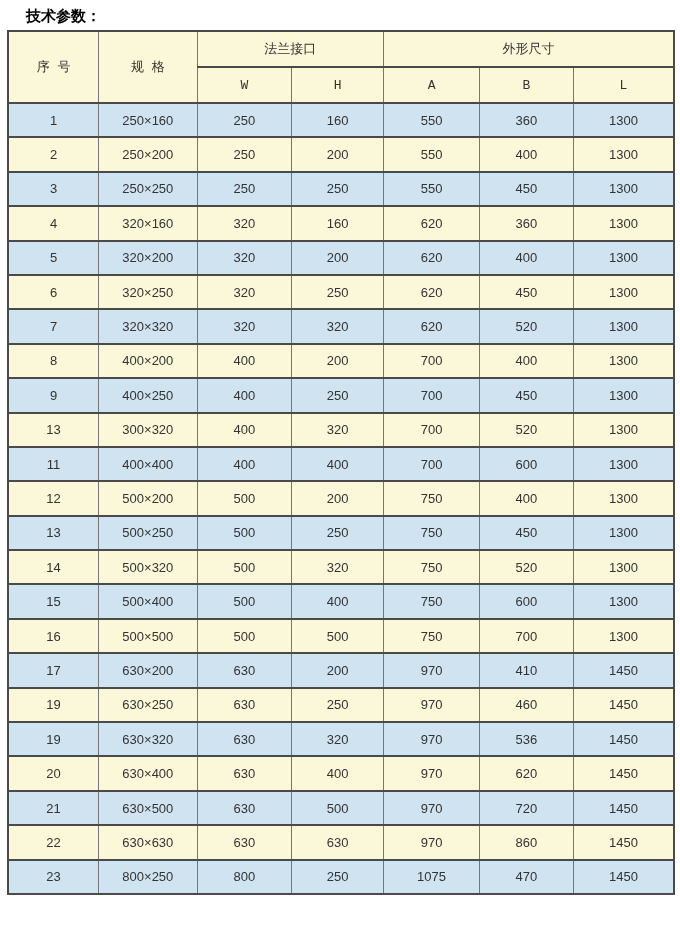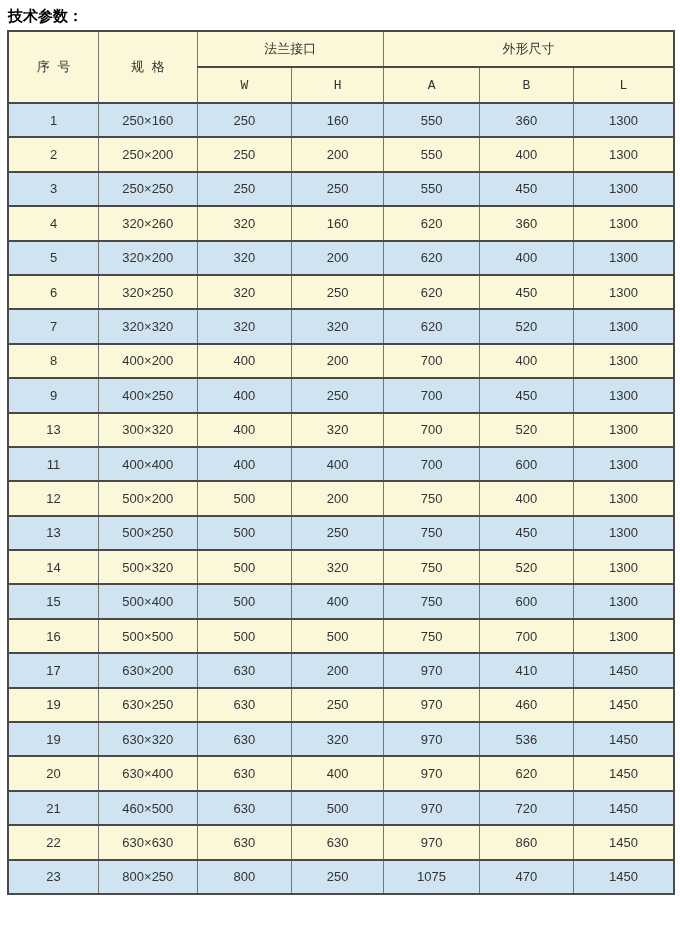--- a/index.html
+++ b/index.html
@@ -22,21 +22,21 @@
   .page {
     width: 680px;
     height: 948px;
     background: #ffffff;
     overflow: hidden;
   }
   .title {
     font-size: 15px;
     font-weight: bold;
     color: var(--title-text);
-    padding: 7px 0 5px 8px;
+    padding: 7px 0 5px 26px;
     line-height: 18px;
   }
   table.params-table {
     border-collapse: collapse;
     table-layout: fixed;
     width: 668px;
     margin-left: 7px;
     border: 2px solid var(--border-dark);
   }
   table.params-table th,
@@ -121,21 +121,21 @@
           <td>3</td>
           <td>250×250</td>
           <td>250</td>
           <td>250</td>
           <td>550</td>
           <td>450</td>
           <td>1300</td>
         </tr>
         <tr class="row-cream">
           <td>4</td>
-          <td>320×260</td>
+          <td>320×160</td>
           <td>320</td>
           <td>160</td>
           <td>620</td>
           <td>360</td>
           <td>1300</td>
         </tr>
         <tr class="row-blue">
           <td>5</td>
           <td>320×200</td>
           <td>320</td>
@@ -274,21 +274,21 @@
           <td>20</td>
           <td>630×400</td>
           <td>630</td>
           <td>400</td>
           <td>970</td>
           <td>620</td>
           <td>1450</td>
         </tr>
         <tr class="row-blue">
           <td>21</td>
-          <td>460×500</td>
+          <td>630×500</td>
           <td>630</td>
           <td>500</td>
           <td>970</td>
           <td>720</td>
           <td>1450</td>
         </tr>
         <tr class="row-cream">
           <td>22</td>
           <td>630×630</td>
           <td>630</td>

